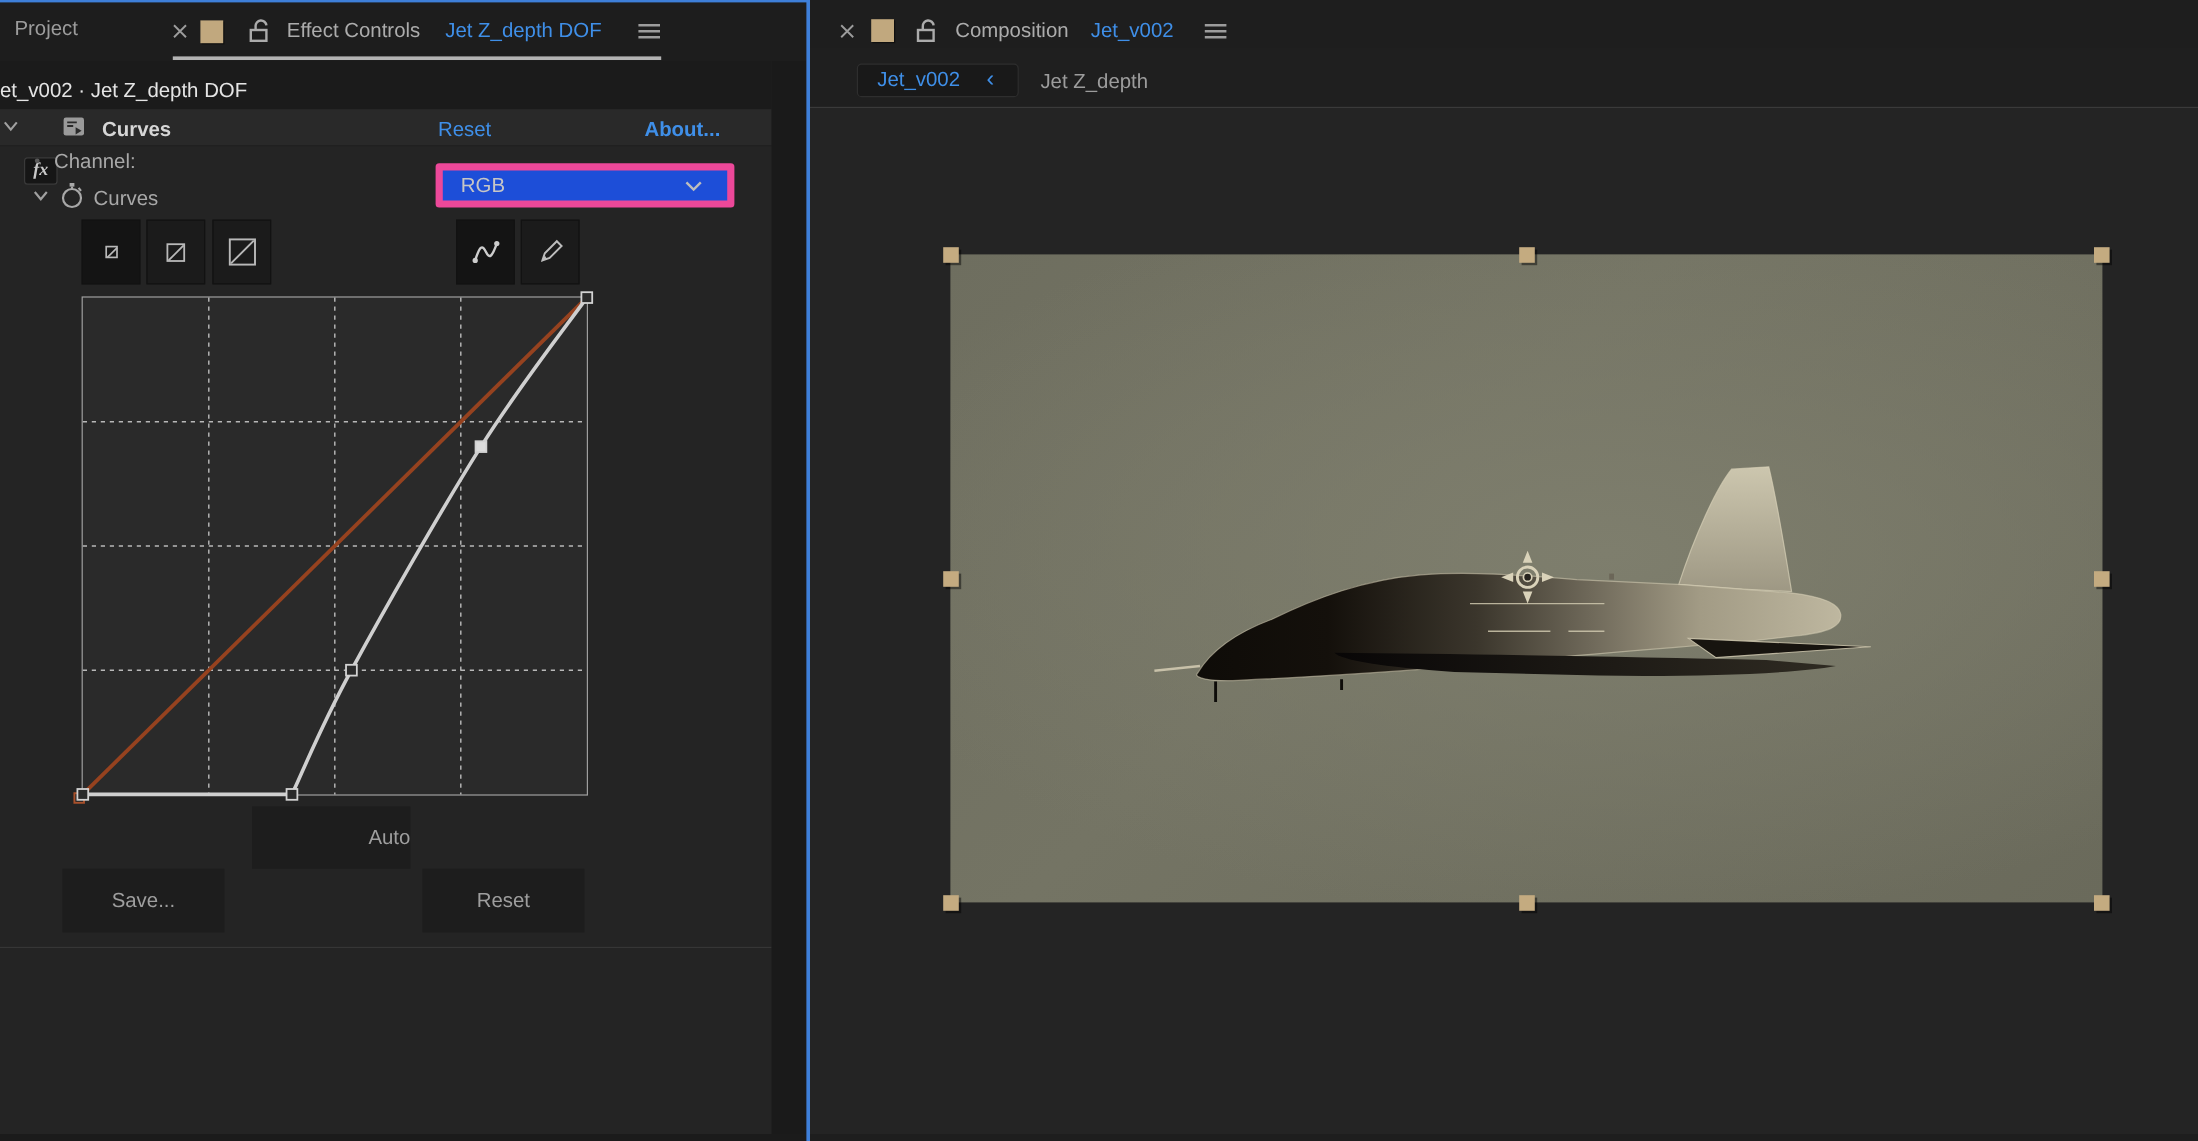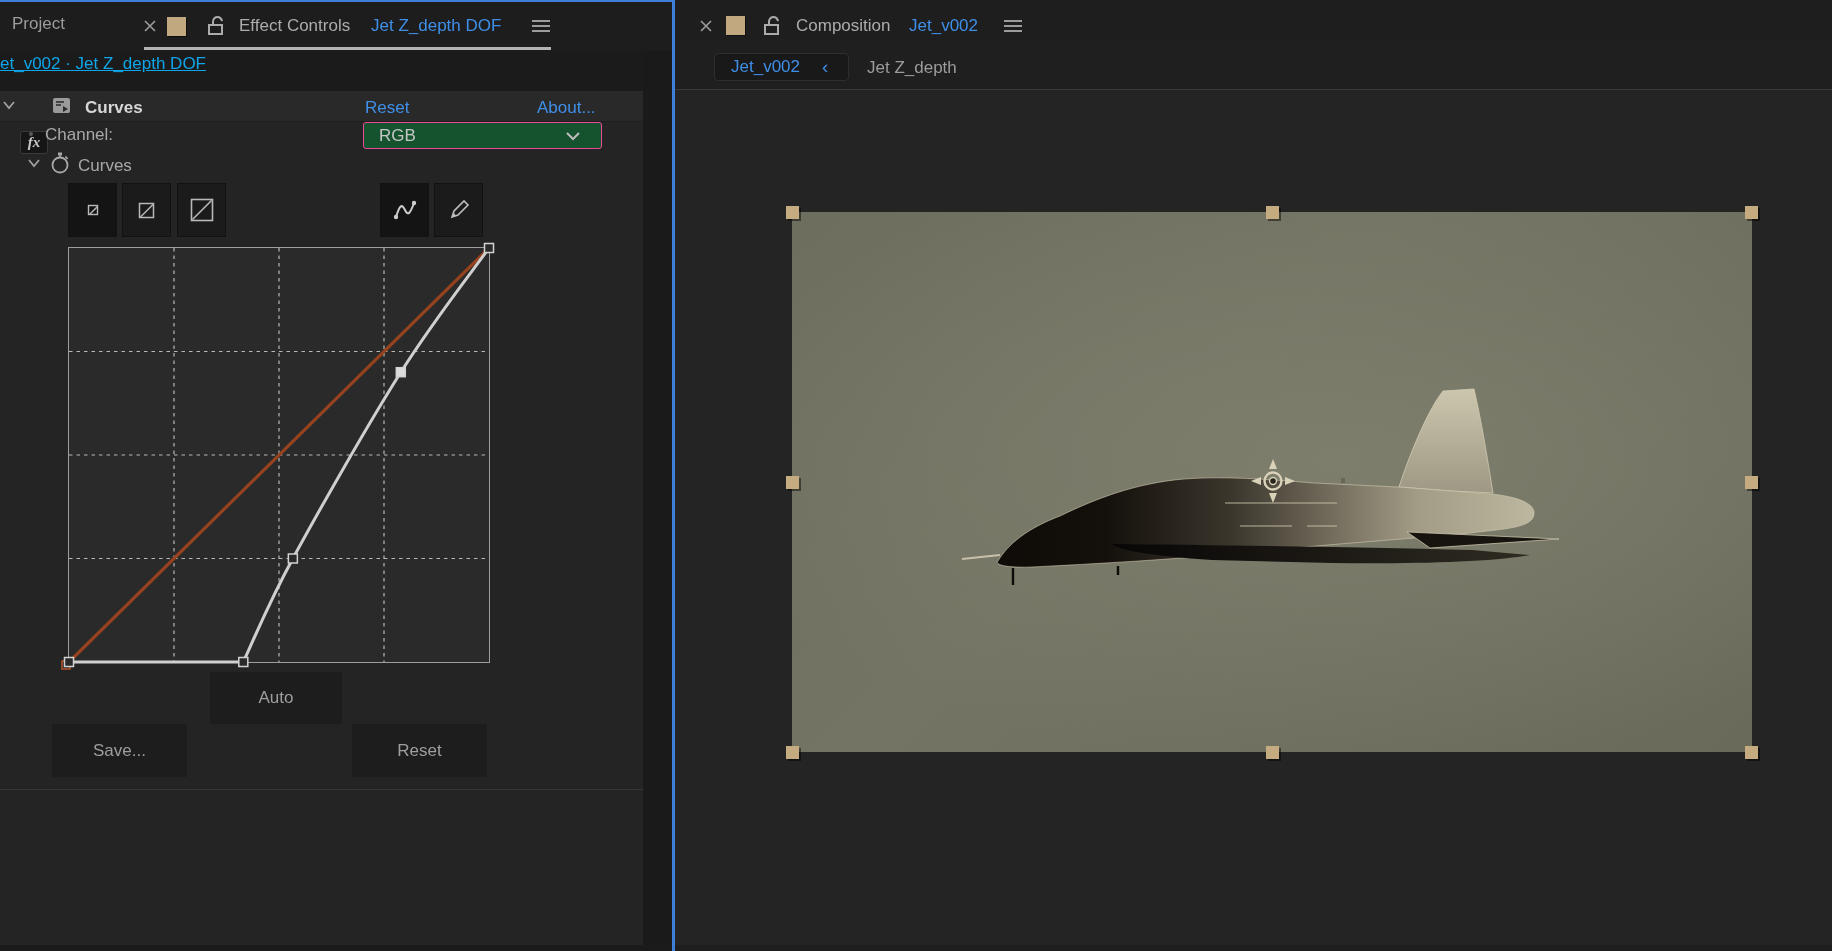--- a/index.html
+++ b/index.html
@@ -16,21 +16,21 @@
   #lp-blue-top{left:0;top:0;width:675px;height:2px;background:#3E7FD9;}
   #lp-blue-right{left:672px;top:0;width:3px;height:951px;background:#3E7FD9;z-index:40;}
   #lp-tab-underline{left:144px;top:47px;width:407px;height:3px;background:#B3B3B3;}
   #lp-breadcrumb-row{left:0;top:51px;width:643px;height:40px;background:#1B1B1B;}
   #lp-gutter{left:643px;top:51px;width:29px;height:900px;background:#1A1A1A;}
   #fx-header{left:0;top:91px;width:643px;height:30px;background:#292929;border-bottom:1px solid #1E1E1E;}
   .chip{width:19px;height:19px;background:#C1A87E;box-shadow:1px 1px 0 rgba(0,0,0,.5);}
   .fxbadge{width:26px;height:21px;background:#161616;border:1px solid #3A3A3A;border-radius:3px;
     color:#C9C9C9;font-style:italic;font-weight:bold;font-size:15px;text-align:center;line-height:20px;
     font-family:"Liberation Serif", serif;}
-  #channel-dropdown{left:363px;top:122px;width:237px;height:25px;background:#14532d;border:1px solid #ec4899;
+  #channel-dropdown{left:363px;top:136px;width:237px;height:25px;background:#1d4ed8;border:6px solid #ec4899;
     border-radius:3px;color:#C6C6C6;}
   .toolbtn{width:47px;height:52px;background:#1B1B1B;border:1px solid #121212;display:flex;
     align-items:center;justify-content:center;}
   .toolbtn.sel{background:#141414;}
   #curve-frame{left:68px;top:247px;width:422px;height:416px;background:#2A2A2A;border:1px solid #9E9E9E;box-sizing:border-box;}
   #curve-plot{overflow:visible;}
   .actbtn{background:#1D1D1D;color:#9E9E9E;display:flex;align-items:center;justify-content:center;}
   #fx-group-divider{left:0;top:789px;width:643px;height:1px;background:#363636;}
   #lp-bottom{left:0;top:945px;width:672px;height:6px;background:#1B1B1B;}
   
@@ -74,35 +74,35 @@
   <div class="abs txt blue" style="left:371px;top:16px;">Jet Z_depth DOF</div>
 
   <svg class="abs ico" style="left:530px;top:18px;" width="22" height="16" viewBox="0 0 22 16">
     <path d="M2 3 H20 M2 8 H20 M2 13 H20" stroke="#9C9C9C" stroke-width="2"></path>
   </svg>
 
   <div id="lp-tab-underline" class="abs"></div>
   <div id="lp-blue-top" class="abs"></div>
 
   <div id="lp-breadcrumb-row" class="abs"></div>
-  <div class="abs txt" style="left:0px;top:54px;color:#0ea5e9;text-decoration:underline;">et_v002 · Jet Z_depth DOF</div>
+  <div class="abs txt" style="left:0px;top:66px;color:#e5e5e5;">et_v002 · Jet Z_depth DOF</div>
 
   <div id="fx-header" class="abs"></div>
   <svg class="abs ico" style="left:2px;top:100px;" width="14" height="10" viewBox="0 0 14 10">
     <path d="M2 2 L7 8 L12 2" fill="none" stroke="#A0A0A0" stroke-width="1.8"></path>
   </svg>
   <div class="abs fxbadge" style="left:20px;top:95px;margin-top:36px;">fx</div>
   <svg class="abs ico" style="left:52px;top:97px;" width="20" height="18" viewBox="0 0 20 18">
     <rect x="1" y="1" width="17" height="15" rx="2" fill="#9A9A9A"></rect>
     <path d="M4 5 H12 M4 8 H9" stroke="#2A2A2A" stroke-width="1.6"></path>
     <path d="M11 9 L16 12 L11 15 Z" fill="#2A2A2A"></path>
   </svg>
   <div class="abs txt" style="left:85px;top:98px;color:#D6D6D6;font-weight:bold;">Curves</div>
   <div class="abs txt blue" style="left:365px;top:98px;">Reset</div>
-  <div class="abs txt blue" style="left:537px;top:98px;">About...</div>
+  <div class="abs txt blue" style="left:537px;top:98px;font-weight:bold;">About...</div>
 
   <div class="abs" style="left:29px;top:132px;width:4px;height:4px;background:#5A5A5A;border-radius:50%;"></div>
   <div class="abs txt rowlabel" style="left:45px;top:125px;">Channel:</div>
   <div id="channel-dropdown" class="abs">
     <span class="abs txt" style="left:15px;top:3px;">RGB</span>
     <svg class="abs ico" style="left:200px;top:8px;" width="18" height="11" viewBox="0 0 18 11">
       <path d="M3 2 L9 8 L15 2" fill="none" stroke="#BDBDBD" stroke-width="2"></path>
     </svg>
   </div>
 
@@ -163,21 +163,21 @@
         <rect x="169.79999999999998" y="409.5" width="9" height="9" fill="#2A2A2A" stroke="#D2D2D2" stroke-width="1.5"></rect>
         <rect x="219.36" y="306" width="9" height="9" fill="#2A2A2A" stroke="#D2D2D2" stroke-width="1.5"></rect>
         <rect x="327.3" y="119.70000000000005" width="9" height="9" fill="#DCDCDC" stroke="#D2D2D2" stroke-width="1.5"></rect>
         <rect x="415.5" y="-4.5" width="9" height="9" fill="#2A2A2A" stroke="#D2D2D2" stroke-width="1.5"></rect>
       </svg>
   </div>
 
   <div class="abs actbtn" style="left:52px;top:724px;width:135px;height:53px;">
     <span>Save...</span>
   </div>
-  <div class="abs actbtn" style="left:210px;top:672px;width:132px;height:52px;">
+  <div class="abs actbtn" style="left:210px;top:672px;width:132px;height:52px;justify-content:flex-end;">
     <span>Auto</span>
   </div>
   <div class="abs actbtn" style="left:352px;top:724px;width:135px;height:53px;">
     <span>Reset</span>
   </div>
 
   <div id="fx-group-divider" class="abs"></div>
   <div id="lp-gutter" class="abs"></div>
   <div id="lp-bottom" class="abs"></div>
   <div id="lp-blue-right" class="abs"></div>

